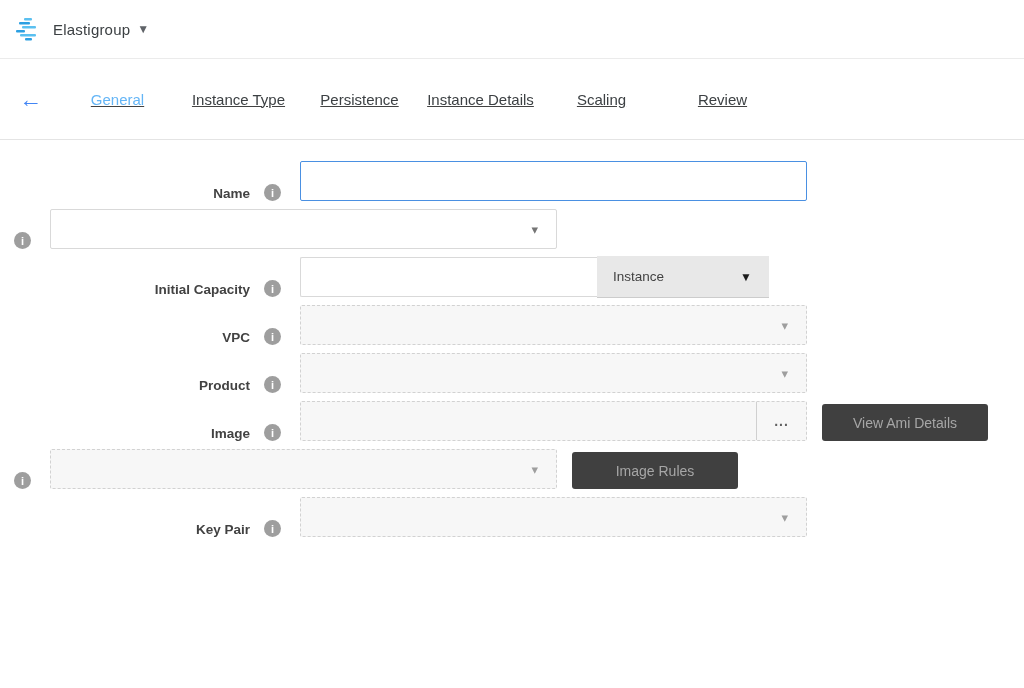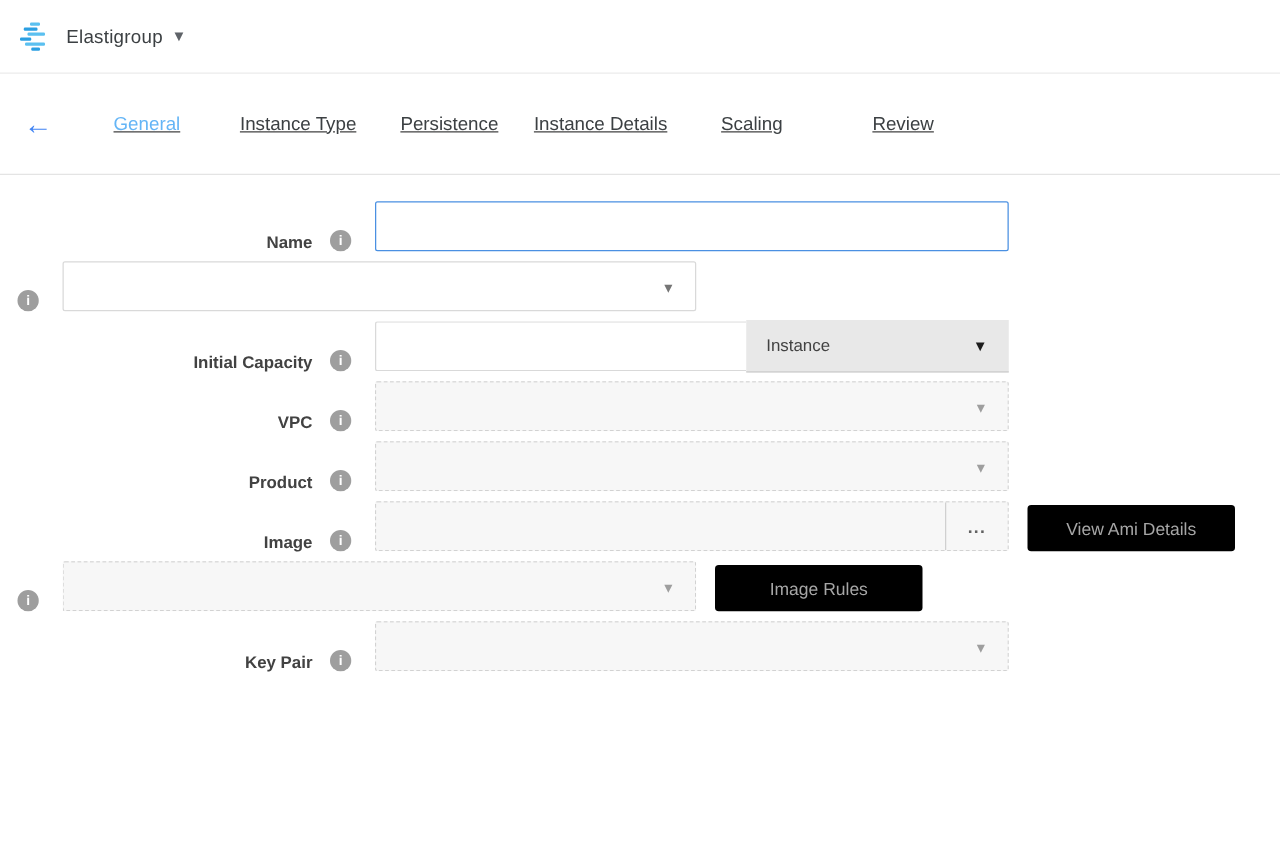--- a/index.html
+++ b/index.html
@@ -124,21 +124,21 @@
     width: 297px; height: 40px;
     border: 1px solid #d9d9d9;
     border-right: none;
     border-radius: 2px 0 0 2px;
     font-family: "Liberation Sans", sans-serif;
     font-size: 14px;
     padding: 0 12px;
     outline: none;
   }
   .unit-select {
-    width: 210px; height: 42px;
+    width: 172px; height: 42px;
     background: #e8e8e8;
     border-bottom: 1px solid #cccccc;
     display: flex;
     align-items: center;
     justify-content: space-between;
     padding: 0 17px 0 16px;
     cursor: pointer;
   }
   .unit-select .unit-label { font-size: 13.5px; color: #424242; }
   .unit-select .caret { font-size: 12px; color: #1c1c1c; line-height: 1; }
@@ -163,21 +163,21 @@
     font-size: 14px;
     font-weight: bold;
     color: #616161;
     letter-spacing: 1px;
     cursor: pointer;
   }
 
   .side-btn {
     margin-left: 15px;
     width: 166px; height: 37px;
-    background: #000000;
+    background: #404040;
     border: none;
     border-radius: 3px;
     font-family: "Liberation Sans", sans-serif;
     font-size: 14px;
     color: #a6a6a6;
     cursor: default;
     flex-shrink: 0;
   }
 </style>
 </head>

